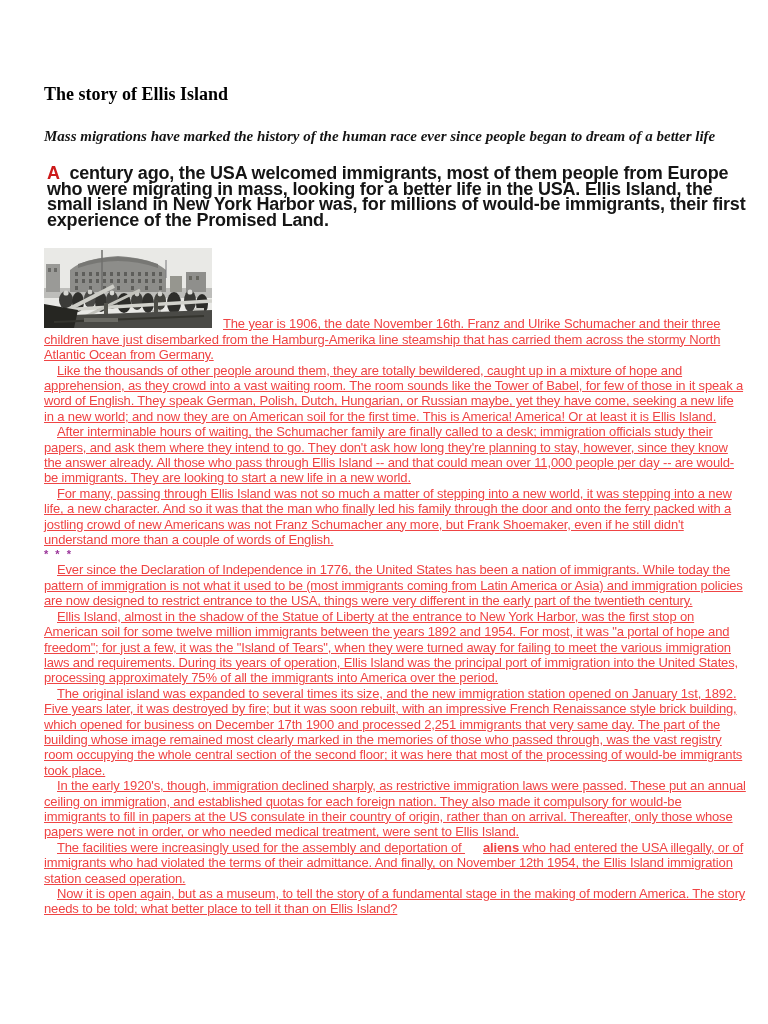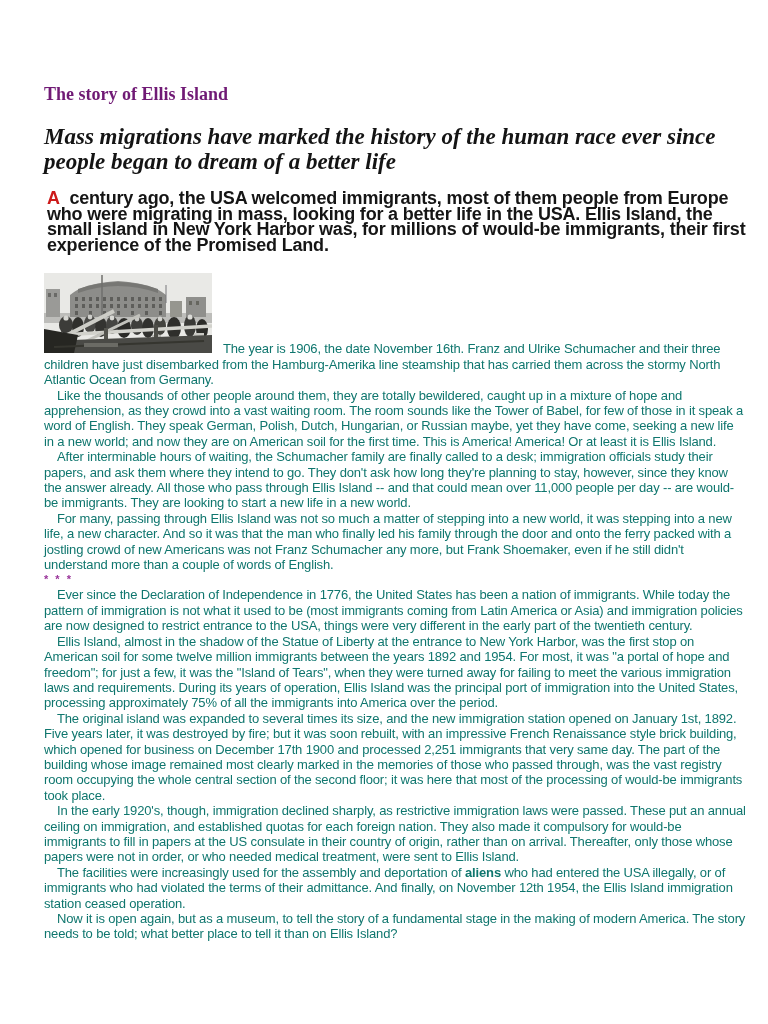--- a/index.html
+++ b/index.html
@@ -20,28 +20,28 @@
     height: 1024px;
     padding: 84px 22px 0 44px;
     background: #ffffff;
   }
   .doc-title {
     margin: 0 0 20px 0;
     font-family: "Liberation Serif", serif;
     font-weight: bold;
     font-size: 18px;
     line-height: 20px;
-    color: #701a75;
+    color: #000000;
   }
   .doc-subtitle {
     margin: 0 0 17px 0;
     font-family: "Liberation Serif", serif;
     font-weight: bold;
     font-style: italic;
-    font-size: 23px;
+    font-size: 15px;
     line-height: 25px;
     color: #141414;
     max-width: 690px;
   }
   .intro {
     margin: 0 0 20px 0;
     font-weight: bold;
     font-size: 18px;
     line-height: 15.6px;
     letter-spacing: -0.2px;
@@ -49,37 +49,38 @@
     padding-left: 3px;
   }
   .intro .redcap {
     color: #cc1a1a;
   }
   .body-p {
     margin: 0;
     font-size: 13px;
     line-height: 15.4px;
     letter-spacing: -0.15px;
-    color: #0f766e;
+    color: #ef4444;
+    text-decoration: underline;
   }
   .indent {
     text-indent: 13px;
   }
   .photo-p .photo {
     margin-right: 11px;
   }
   .separator {
     margin: 1px 0 2px 0;
     font-size: 11px;
     font-weight: bold;
     letter-spacing: 2px;
     color: #993399;
     line-height: 12px;
   }
-  b.inline-bold { font-weight: bold; }
+  b.inline-bold { font-weight: bold; margin-left: 18px; }
   svg.photo { vertical-align: baseline; }
 </style>
 </head>
 <body>
 
 <div class="page">
 
   <h1 class="doc-title">The story of Ellis Island</h1>
 
   <p class="doc-subtitle">Mass migrations have marked the history of the human race ever since people began to dream of a better life</p>

